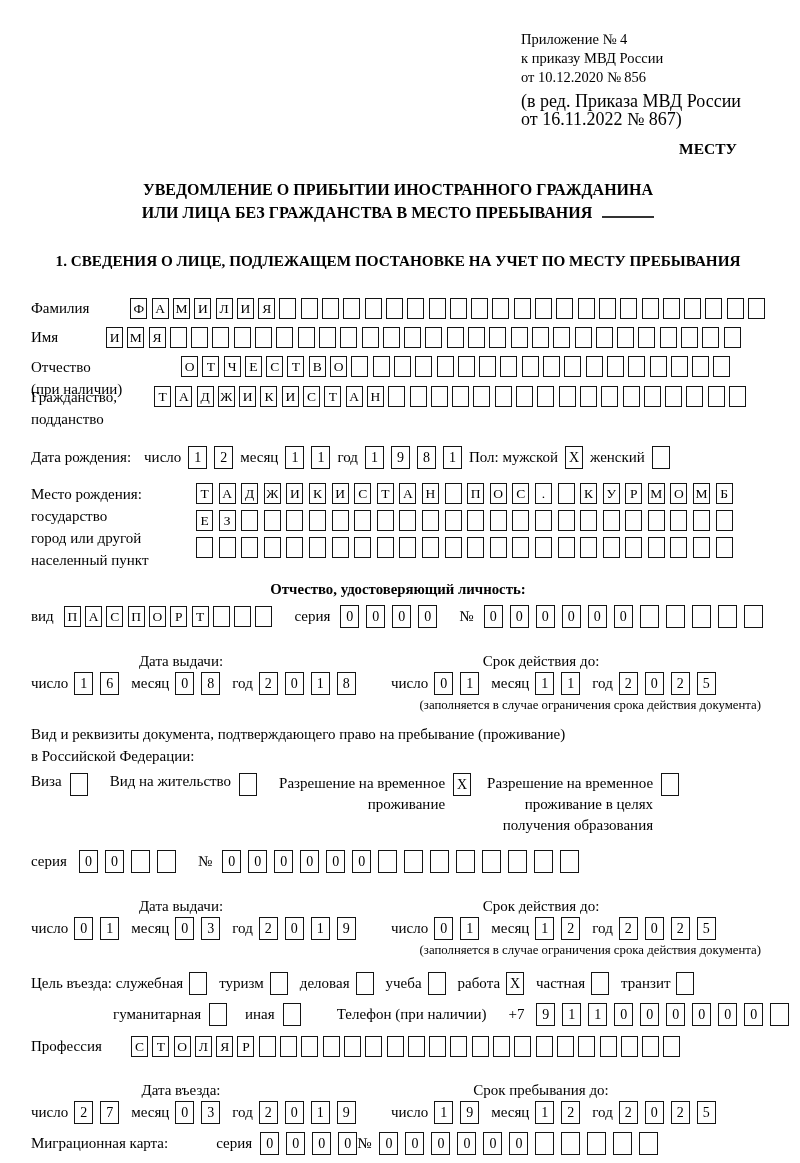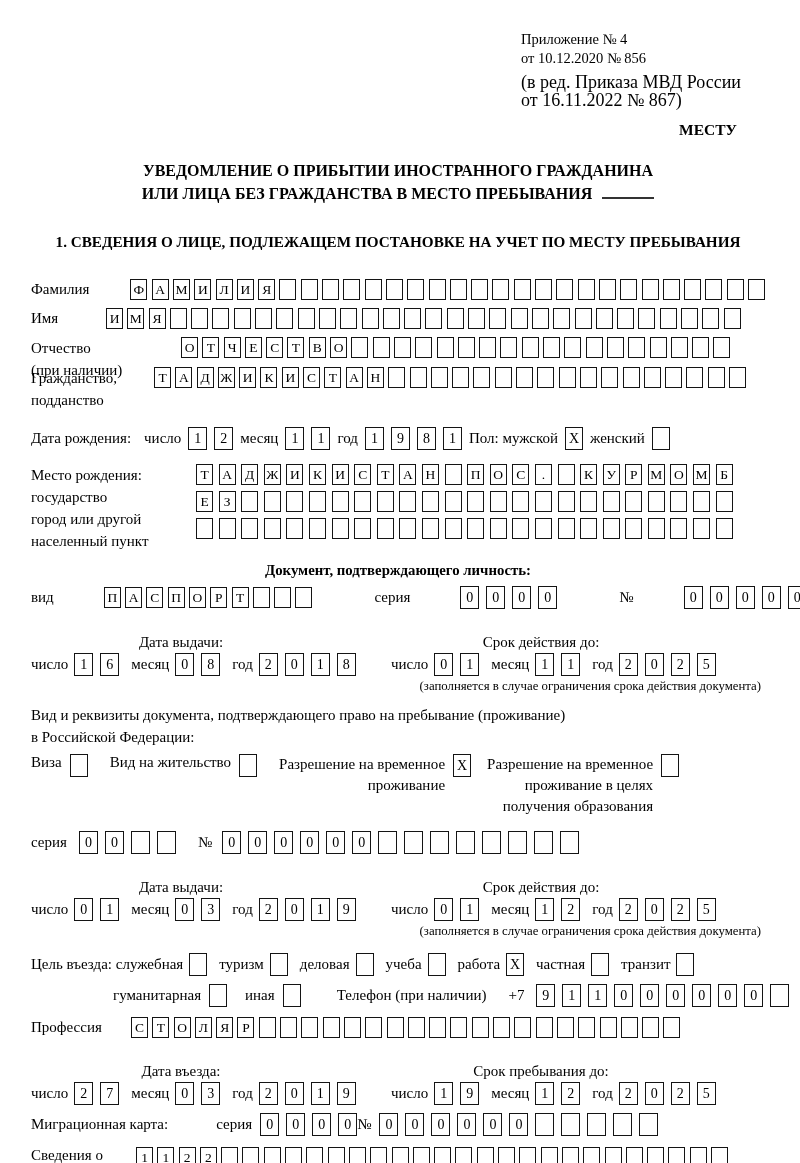--- a/index.html
+++ b/index.html
@@ -50,21 +50,21 @@
   .r-patr .stack { width:150px; }
   .r-cit { margin-top:-14px; }
   .r-cit .stack { width:123px; }
   .r-birth { margin-top:16px; }
   .r-birth > * { margin-right:7px;text-align:right; }
   .r-birth .gap { margin-left:6px; }
   .r-place { margin-top:14px; }
   .r-place .stack { width:165px; }
   .place-rows { display:flex; flex-direction:column; gap:6px; }
   .doc-heading { text-align:center; font-weight:bold; font-size:14.8px; margin-top:10px; }
-  .r-vid { margin-top:7px;gap:40px; }
+  .r-vid { margin-top:7px; }
   .r-vid .lbl { margin-right:10px; }
   .r-vid .mid { margin:0 10px 0 22px; }
   .date-heads { display:flex; margin-top:25px; }
   .dh-left { width:300px; text-align:center; }
   .dh-right { width:300px; text-align:center; margin-left:60px; }
   .date-row { display:flex; align-items:center; margin-top:2px; }
   .dgroup { display:flex; align-items:center; width:300px; }
   .dgroup.right { margin-left:60px; }
   .dgroup .lbl { margin-right:6px; }
   .dgroup .cells { margin-right:12px; }
@@ -93,20 +93,21 @@
   .r-reps .stack { width:105px; line-height:23px; }
   .rep-rows { display:flex; flex-direction:column; gap:9px; padding-top:3px; }
 </style>
 </head>
 <body>
 
 <div class="page">
 
   <div class="appendix">
     <div>Приложение № 4</div>
+    <div>к приказу МВД России</div>
     <div>от 10.12.2020 № 856</div>
     <div class="rev first">(в ред. Приказа МВД России</div>
     <div class="rev">от 16.11.2022 № 867)</div>
   </div>
 
   <div class="forma">МЕСТУ</div>
 
   <div class="title">
     <div>УВЕДОМЛЕНИЕ О ПРИБЫТИИ ИНОСТРАННОГО ГРАЖДАНИНА</div>
     <div><span>ИЛИ ЛИЦА БЕЗ ГРАЖДАНСТВА В МЕСТО ПРЕБЫВАНИЯ</span><span class="blank"></span></div>
@@ -365,21 +366,21 @@
           <span class="cell"></span>
           <span class="cell"></span>
           <span class="cell"></span>
           <span class="cell"></span>
           <span class="cell"></span>
           <span class="cell"></span>
         </div>
     </div>
   </div>
 
-  <div class="doc-heading">Документ, подтверждающего личность:</div>
+  <div class="doc-heading">Отчество, удостоверяющий личность:</div>
 
   <div class="row r-vid">
     <span class="lbl">вид</span>
     <div class="cells">
         <span class="cell">П</span>
         <span class="cell">А</span>
         <span class="cell">С</span>
         <span class="cell">П</span>
         <span class="cell">О</span>
         <span class="cell">Р</span>

